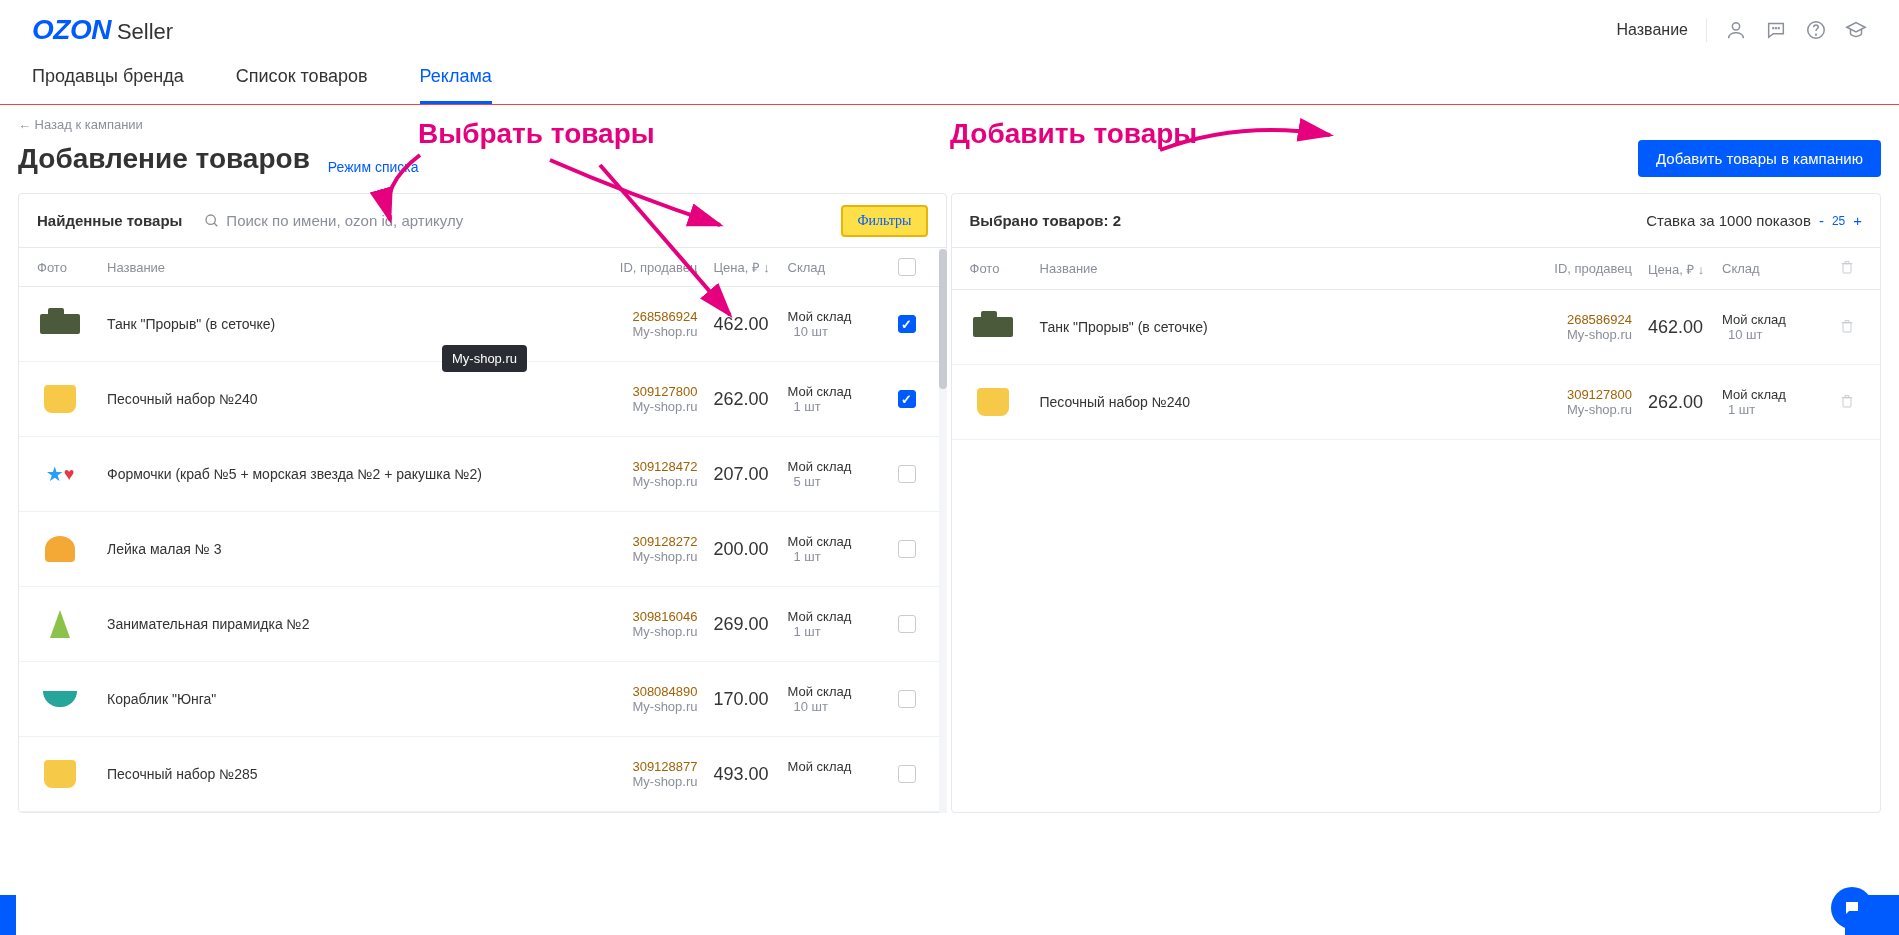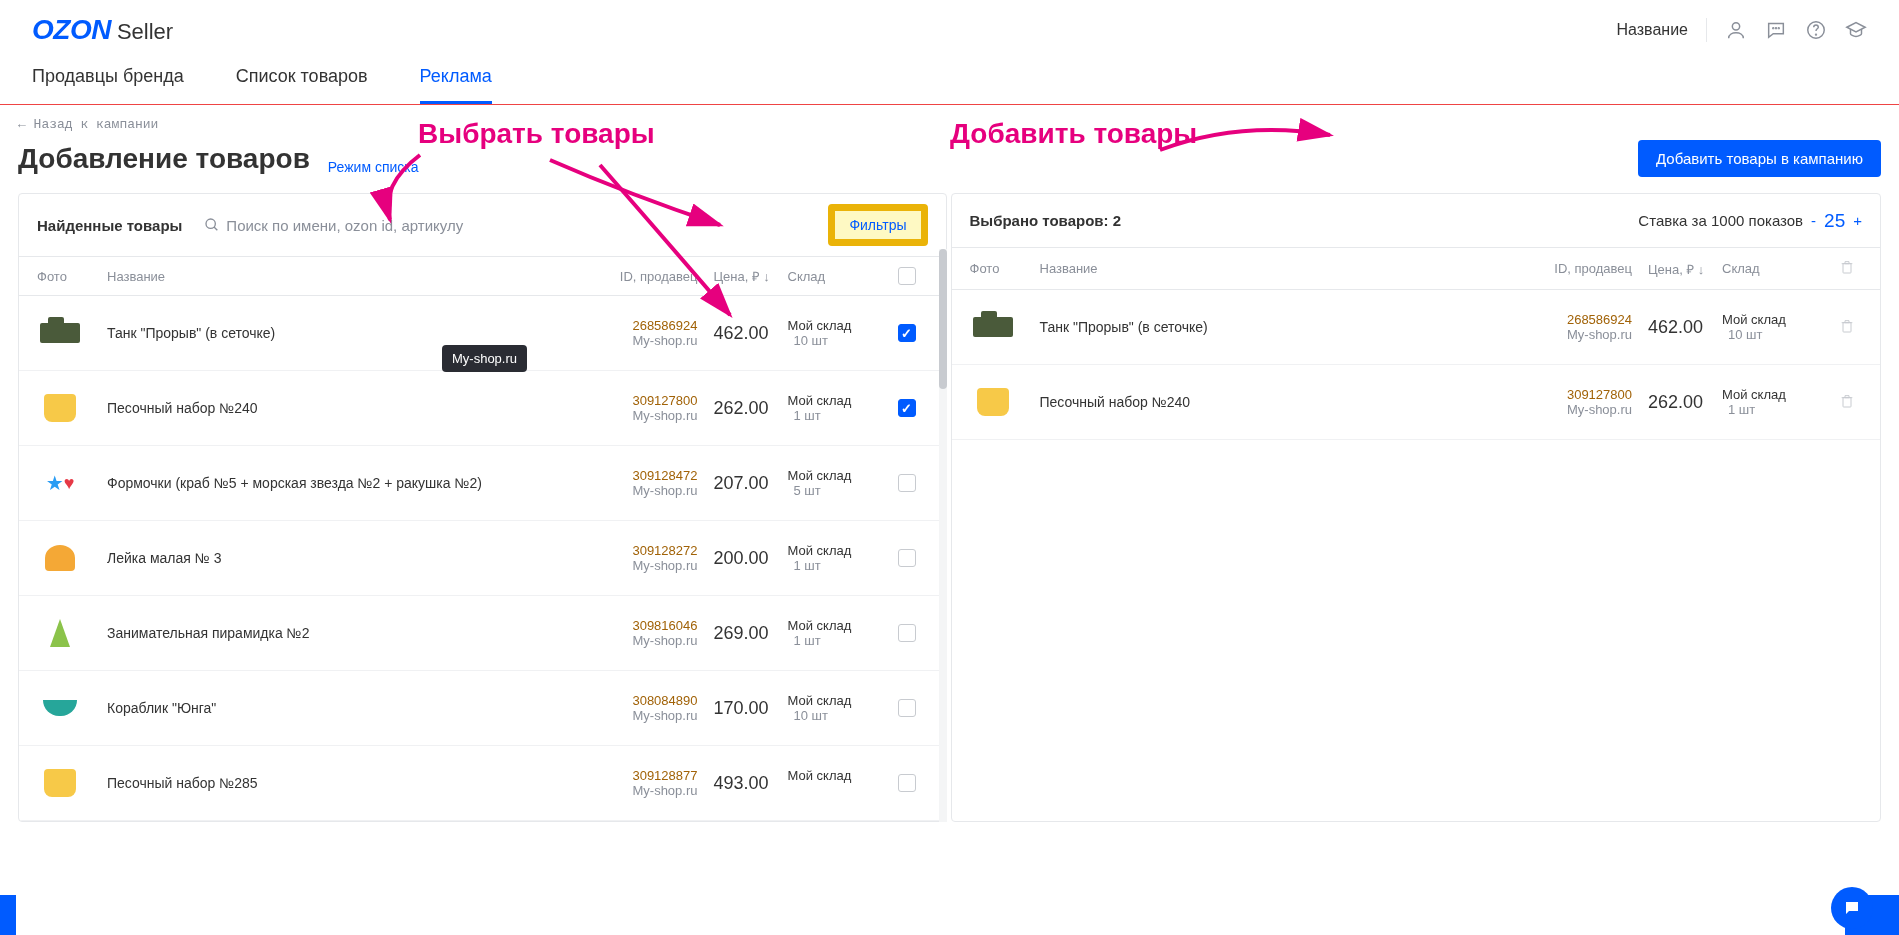--- a/index.html
+++ b/index.html
@@ -8,39 +8,39 @@
   .logo { display: flex; align-items: baseline; gap: 6px; }
   .logo-ozon { color: #005bff; font-weight: 900; font-size: 28px; letter-spacing: -0.5px; font-style: italic; }
   .logo-seller { font-size: 22px; color: #333; }
   .header-right { display: flex; align-items: center; gap: 18px; }
   .header-right .label { font-size: 16px; color: #333; }
   .hicon { width: 22px; height: 22px; stroke: #8a8f99; stroke-width: 1.6; fill: none; cursor: pointer; }
   .divider-v { width: 1px; height: 24px; background: #e6e8eb; }
   .nav { display: flex; gap: 52px; padding: 20px 32px 0 32px; border-bottom: 1px solid #ef4444; }
   .nav-item { font-size: 18px; color: #333; padding-bottom: 14px; cursor: pointer; }
   .nav-item.active { color: #005bff; border-bottom: 3px solid #005bff; }
-  .back { padding: 12px 18px 8px 18px; color: #8a8f99; font-size: 13px; cursor: pointer; font-family: Liberation Mono, monospace; }
+  .back { padding: 12px 18px 8px 18px; color: #8a8f99; font-size: 13px; cursor: pointer; }
   .titlebar { display: flex; align-items: center; justify-content: space-between; padding: 0 18px 16px 18px; position: relative; }
   .title-left { display: flex; align-items: flex-end; gap: 18px; }
   .page-title { font-size: 28px; font-weight: 700; }
   .mode-link { color: #005bff; font-size: 14px; cursor: pointer; }
   .add-btn { background: #005bff; color: #fff; border: none; padding: 10px 18px; font-size: 15px; border-radius: 4px; cursor: pointer; font-weight: 500; }
   .panels { display: flex; gap: 4px; padding: 0 18px; position: relative; }
   .panel { border: 1px solid #e6e8eb; border-radius: 4px; flex: 1; background: #fff; overflow: hidden; }
   .panel-head { display: flex; align-items: center; justify-content: space-between; padding: 10px 18px; border-bottom: 1px solid #e6e8eb; min-height: 54px; gap: 12px; }
   .phead-left { display: flex; align-items: center; gap: 22px; flex: 1; }
   .panel-title { font-size: 15px; font-weight: 600; }
   .search-wrap { display: flex; align-items: center; gap: 6px; flex: 1; color: #8a8f99; }
   .search-input { border: none; outline: none; font-size: 15px; flex: 1; color: #333; }
   .search-input::placeholder { color: #8a8f99; }
-  .filter-btn { border: 7px solid #eab308; color: #005bff; background: #fef9c3; padding: 6px 14px; font-size: 14px; border-radius: 4px; cursor: pointer; }
+  .filter-btn { border: 2px solid #eab308; color: #005bff; background: #fde047; padding: 6px 14px; font-size: 14px; border-radius: 4px; cursor: pointer; font-family: Liberation Serif, serif; }
   .rate-group { display: flex; align-items: center; gap: 8px; }
   .rate-label { font-size: 15px; font-weight: 500; }
   .rate-minus, .rate-plus { color: #005bff; font-size: 15px; cursor: pointer; font-weight: 500; }
-  .rate-val { color: #005bff; font-size: 19px; }
+  .rate-val { color: #005bff; font-size: 12px; }
   .table-head { display: flex; align-items: center; padding: 10px 18px; border-bottom: 1px solid #e6e8eb; color: #8a8f99; font-size: 13px; }
   .col-photo { width: 70px; }
   .col-name { flex: 1; }
   .col-id { width: 100px; text-align: right; }
   .col-price { width: 90px; text-align: left; padding-left: 16px; }
   .col-stock { width: 110px; }
   .col-check { width: 30px; text-align: center; }
   .row { display: flex; align-items: center; padding: 14px 18px; border-bottom: 1px solid #f0f1f3; min-height: 74px; }
   .thumb { width: 46px; height: 46px; border-radius: 4px; display: flex; align-items: center; justify-content: center; }
   .row-name { font-size: 14px; color: #333; }

